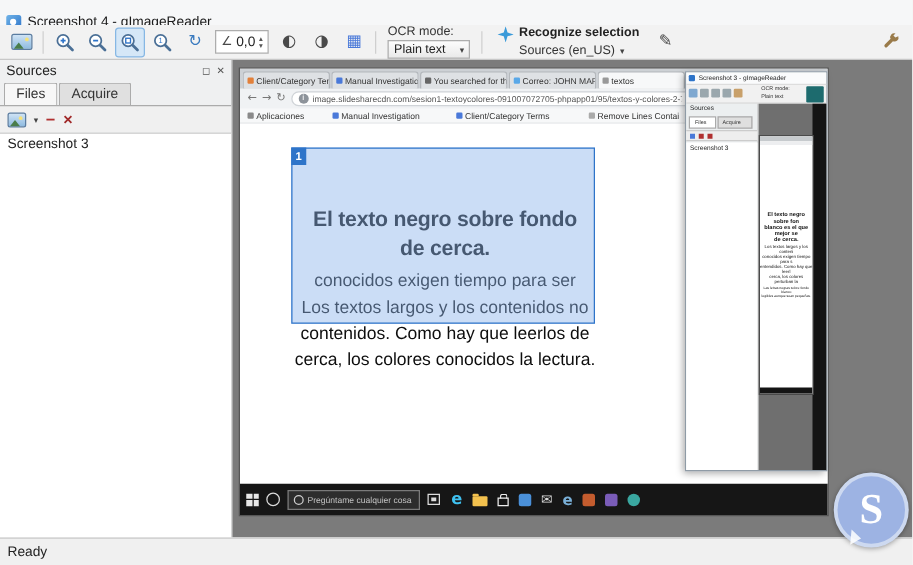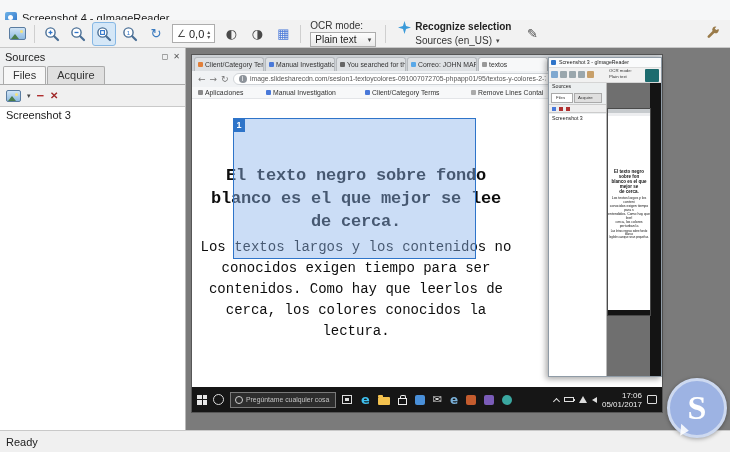--- a/index.html
+++ b/index.html
@@ -88,21 +88,21 @@
   .info-i { width:8px; height:8px; border-radius:50%; background:#8d939a; color:#fff; font-size:7px;
             line-height:8px; text-align:center; flex:none; }
   .url-text { flex:1; overflow:hidden; color:#555; }
 
   .b-bookmarks { position:absolute; top:32px; left:0; width:470px; height:12px; background:#f7f8f9;
                  border-bottom:1px solid #e3e5e8; display:flex; align-items:center; gap:10px; padding:0 6px; }
   .bm { display:flex; align-items:center; gap:2px; }
   .bm-ico { width:5px; height:5px; border-radius:1px; flex:none; }
 
   .b-content { position:absolute; top:44px; left:0; width:470px; height:288px; background:#fff; }
-  .doc { position:absolute; top:65px; left:6px; width:316px; text-align:center; color:#0d0d0d; z-index:1;font-family:Liberation Mono, monospace; }
+  .doc { position:absolute; top:65px; left:6px; width:316px; text-align:center; color:#0d0d0d; z-index:1; }
   .doc-h { font-size:17px; font-weight:bold; line-height:23px; letter-spacing:-0.2px; }
   .doc-b { font-size:14px; line-height:21px; }
   .doc-b-wrap { margin-top:4px; }
   .doc-c { font-size:9.5px; line-height:12px; }
   .doc-c-wrap { margin-top:8px; }
 
   .selection { position:absolute; left:41px; top:63px; width:243px; height:141px;
                background:rgba(140,180,235,.45); border:1px solid #2e74c9; z-index:2; }
   .sel-badge { position:absolute; left:-1px; top:-1px; width:12px; height:14px; background:#2e74c9;
                color:#fff; font-size:9px; font-weight:bold; display:flex; align-items:center; justify-content:center; }
@@ -350,25 +350,24 @@
           </span>
         <span class="bm">
             <span class="bm-ico" style="background:#aaa"></span>
             <span class="t7">Remove Lines Contai</span>
           </span>
       </div>
 
       <div class="b-content">
         <div class="doc">
           <div class="doc-h">El texto negro sobre fondo</div>
-          <div class="doc-h">blanco es el que mejor se lee</div>
           <div class="doc-h">de cerca.</div>
           <div class="doc-b-wrap">
+            <div class="doc-b">conocidos exigen tiempo para ser</div>
             <div class="doc-b">Los textos largos y los contenidos no</div>
-            <div class="doc-b">conocidos exigen tiempo para ser</div>
             <div class="doc-b">contenidos. Como hay que leerlos de</div>
             <div class="doc-b">cerca, los colores conocidos la lectura.</div>
           </div>
         </div>
       </div>
 
       <div class="selection">
         <div class="sel-badge">1</div>
       </div>
 
@@ -447,31 +446,20 @@
           <span class="i-edge">e</span>
           <span class="i-folder"></span>
           <span class="i-bag"></span>
           <span class="i-sq" style="background:#4a90d9"></span>
           <span class="i-env">✉</span>
           <span class="i-e2">e</span>
           <span class="i-sq" style="background:#c45c2e"></span>
           <span class="i-sq" style="background:#7a5cb8"></span>
           <span class="i-circ"></span>
         </span>
-        <span class="tray">
-          <span class="chev"></span>
-          <span class="tr-bat"></span>
-          <span class="tr-wifi"></span>
-          <span class="tr-spk"></span>
-          <span class="clock">
-            <span>17:06</span>
-            <span>05/01/2017</span>
-          </span>
-          <span class="notif"></span>
-        </span>
       </div>
 
     </div>
   </div>
 
   <div class="statusbar">
     <span>Ready</span>
   </div>
 
   <div class="wm">

